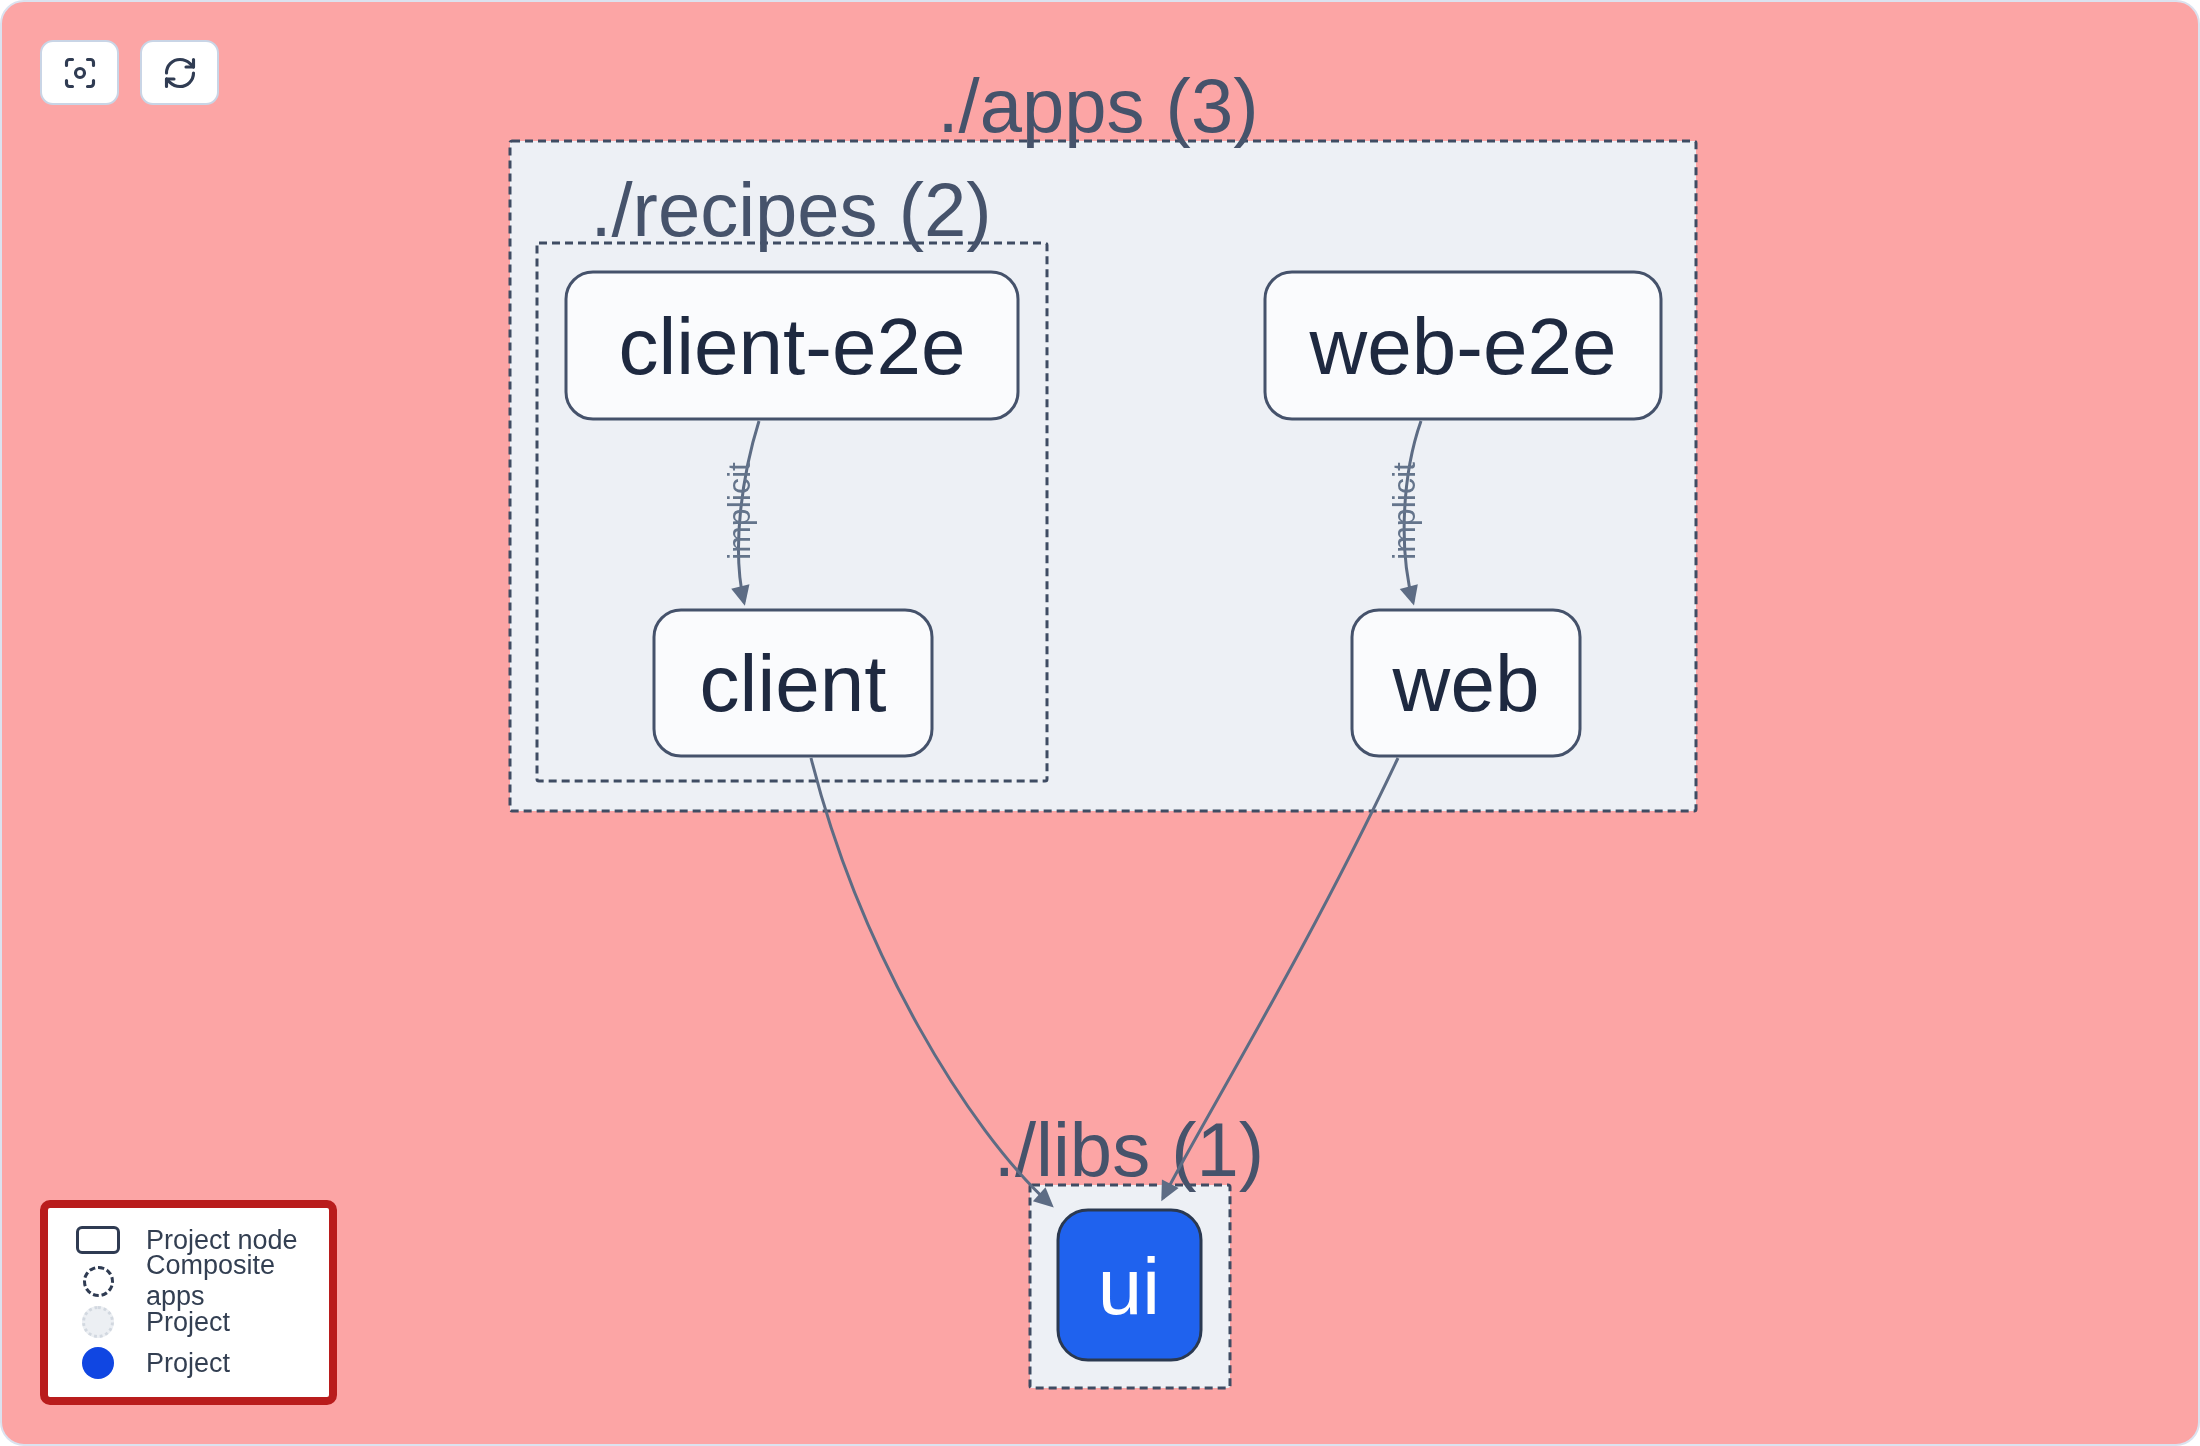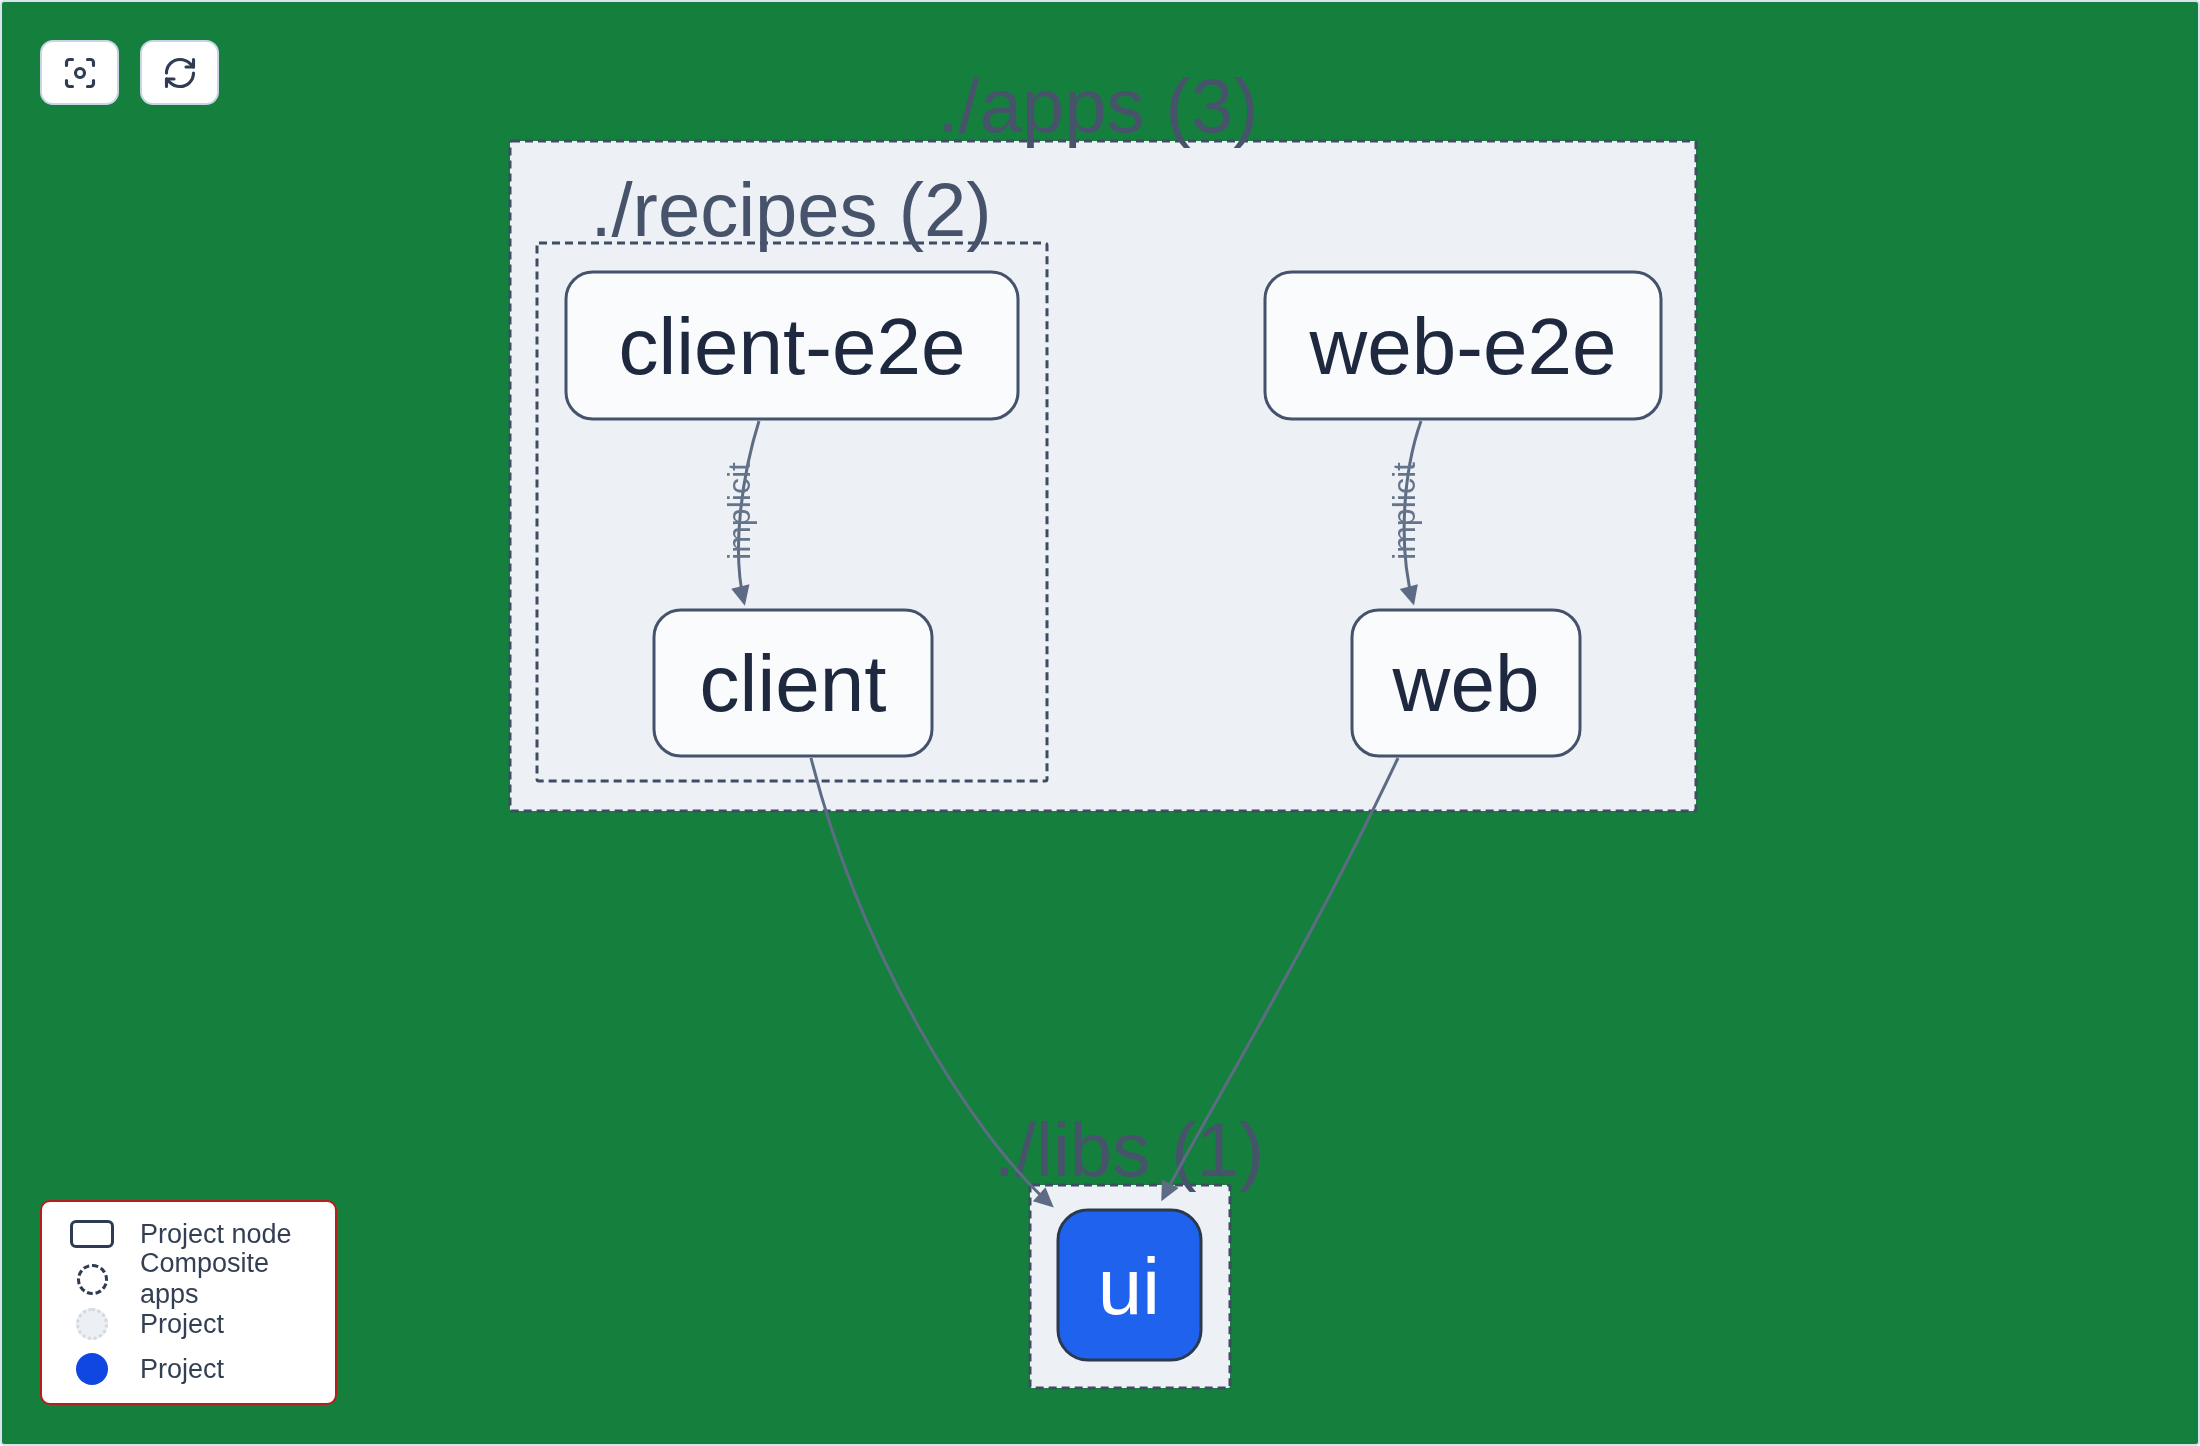--- a/index.html
+++ b/index.html
@@ -1,18 +1,18 @@
 <!DOCTYPE html>
 <html><head>
 <meta charset="utf-8">
 <style>
   html,body{margin:0;padding:0;background:#fff;}
   body{width:2200px;height:1446px;font-family:"Liberation Sans",sans-serif;}
-  .canvas{position:relative;width:2200px;height:1446px;background:#15803d;
-    border:2px solid #dbe2ef;border-radius:4px;box-sizing:border-box;overflow:hidden;}
+  .canvas{position:relative;width:2200px;height:1446px;background:#fca5a5;
+    border:2px solid #dbe2ef;border-radius:24px;box-sizing:border-box;overflow:hidden;}
   svg.graph{position:absolute;left:0;top:0;}
 
   
   .toolbar-btn{position:absolute;width:79px;height:65px;background:#fff;
     border:2px solid #c9d5e6;border-radius:13px;display:flex;align-items:center;
     justify-content:center;box-sizing:border-box;cursor:pointer;}
   .toolbar-btn svg{stroke:#303c53;fill:none;stroke-width:2.1;stroke-linecap:round;stroke-linejoin:round;}
   #btn-focus{left:38px;top:38px;}
   #btn-refresh{left:138px;top:38px;}
 
@@ -22,21 +22,21 @@
   .node-label{font-size:80px;fill:#1e2940;}
   .node-label-touched{font-size:80px;fill:#ffffff;}
   .edge-label{font-size:32px;fill:#64748b;}
   .group-rect{fill:#edf0f5;stroke:#3f4c63;stroke-width:3;stroke-dasharray:8 5;}
   .node-rect{fill:#fafbfd;stroke:#45526b;stroke-width:3;}
   .node-rect-touched{fill:#1f62ee;stroke:#2b3950;stroke-width:3;}
   .edge{fill:none;stroke:#5d6c84;stroke-width:3;}
 
   
   .legend{position:absolute;left:38px;top:1198px;width:297px;height:205px;background:#fff;
-    border:2px solid #b91c1c;border-radius:10px;box-sizing:border-box;
+    border:8px solid #b91c1c;border-radius:10px;box-sizing:border-box;
     display:flex;flex-direction:column;justify-content:space-between;padding:13px 0 15px 0;}
   .legend-row{display:flex;align-items:center;padding-left:26px;height:38px;}
   .legend-swatch{width:48px;display:flex;align-items:center;justify-content:center;flex:0 0 48px;}
   .legend-label{margin-left:24px;font-size:27px;color:#333f52;}
   .sw-project{width:44px;height:28px;border:3px solid #2f3b52;border-radius:6px;background:#fff;box-sizing:border-box;}
   .sw-composite{width:31px;height:31px;border:3px dashed #2f3b52;border-radius:50%;background:#fff;box-sizing:border-box;}
   .sw-affected{width:32px;height:32px;border:3px dotted #d2d8e0;border-radius:50%;background:#eceff3;box-sizing:border-box;}
   .sw-touched{width:32px;height:32px;border-radius:50%;background:#1046e2;}
 </style>
 </head>

